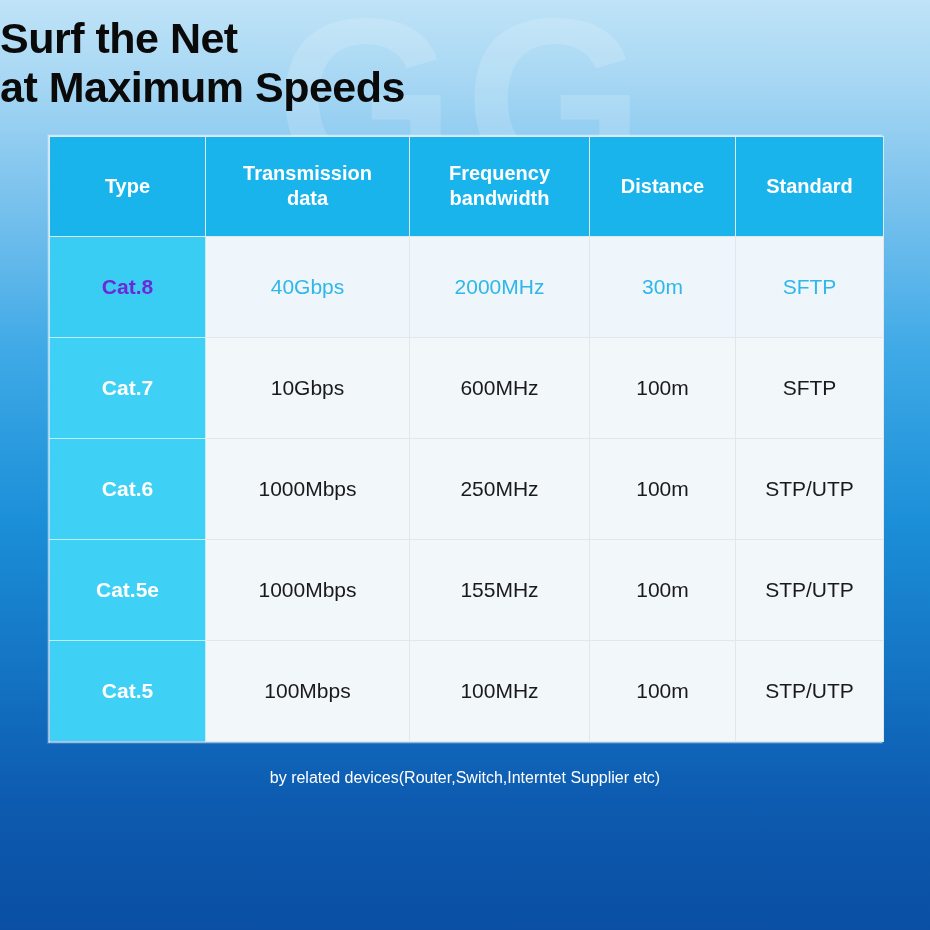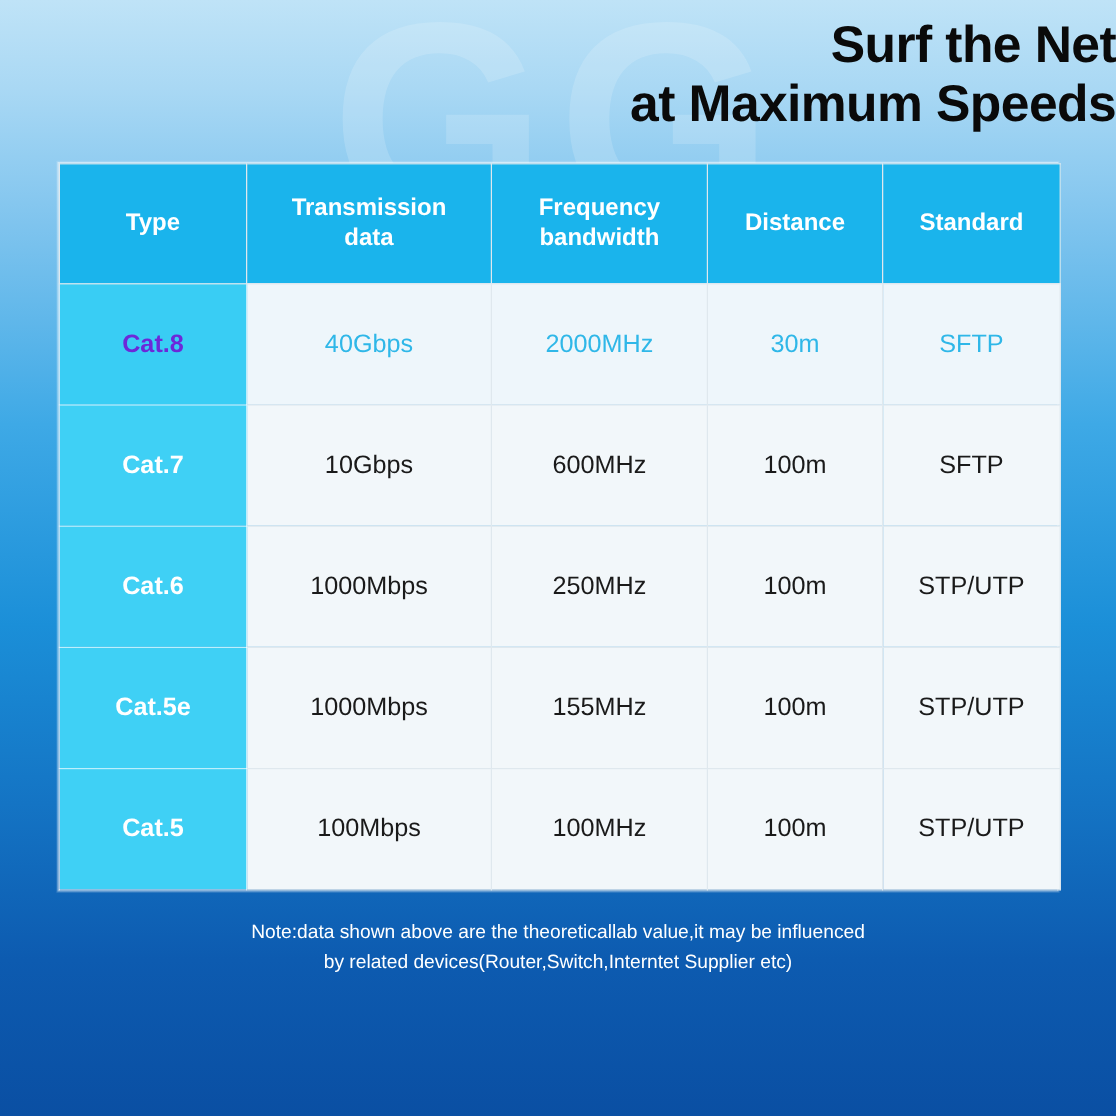--- a/index.html
+++ b/index.html
@@ -39,21 +39,21 @@
     letter-spacing: 10px;
     color: rgba(255,255,255,0.16);
     text-align: center;
     line-height: 260px;
     user-select: none;
     pointer-events: none;
   }
   .title {
     position: relative;
     padding-top: 14px;
-    text-align: right;
+    text-align: left;
     color: #0a0a0a;
     font-size: 43px;
     font-weight: bold;
     line-height: 1.15;
     letter-spacing: -0.5px;
   }
   .title .line2 {
     display: block;
   }
 
@@ -192,17 +192,16 @@
           <td>100Mbps</td>
           <td>100MHz</td>
           <td>100m</td>
           <td>STP/UTP</td>
         </tr>
       </tbody>
     </table>
   </div>
 
   <div class="note">
-    <div>Note:data shown above are the theoreticallab value,it may be influenced</div>
     <div>by related devices(Router,Switch,Interntet Supplier etc)</div>
   </div>
 
 </div>
 
 </body></html>

